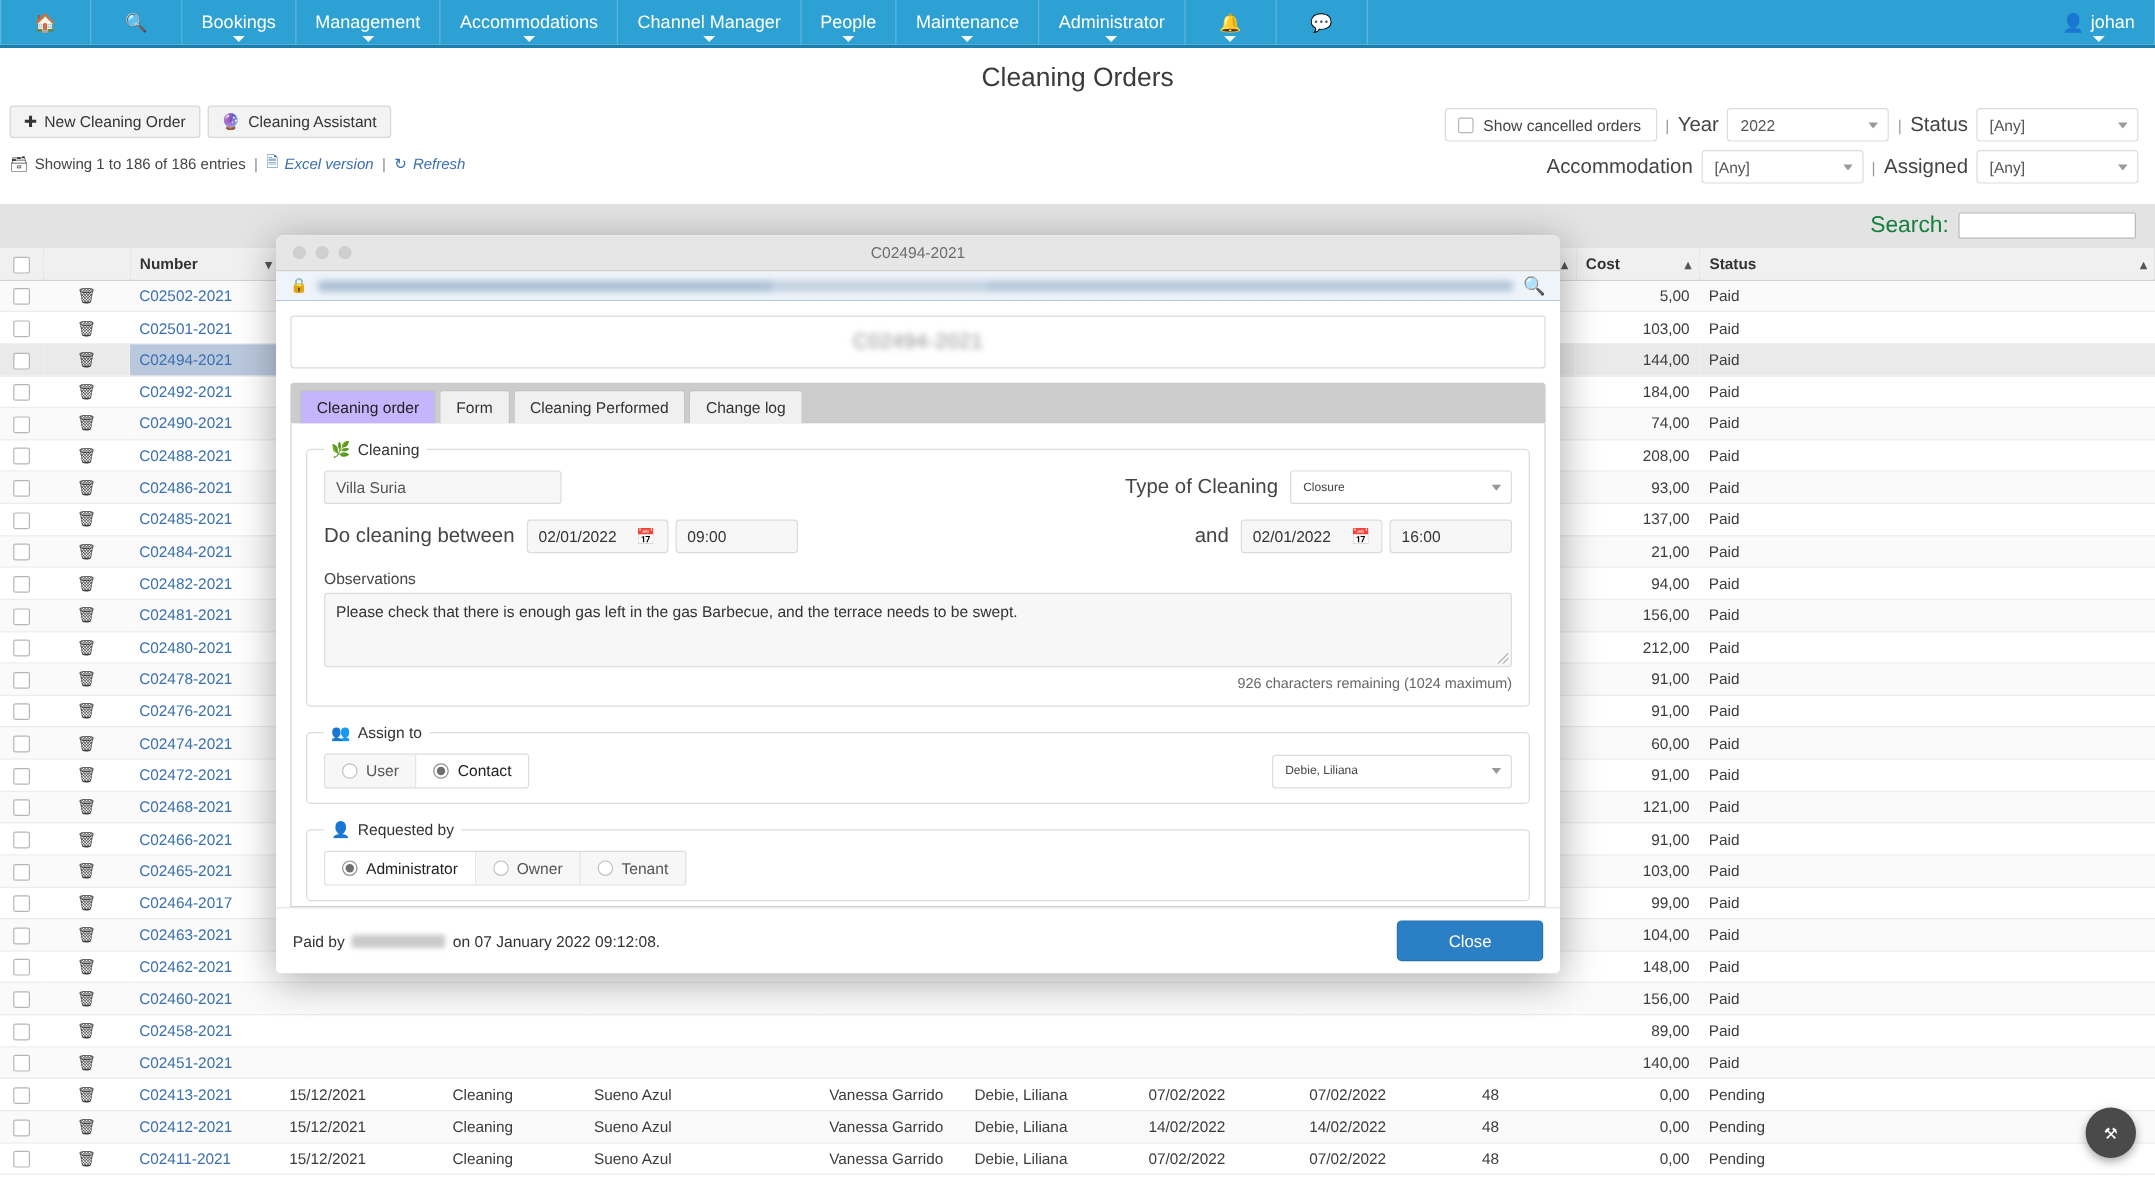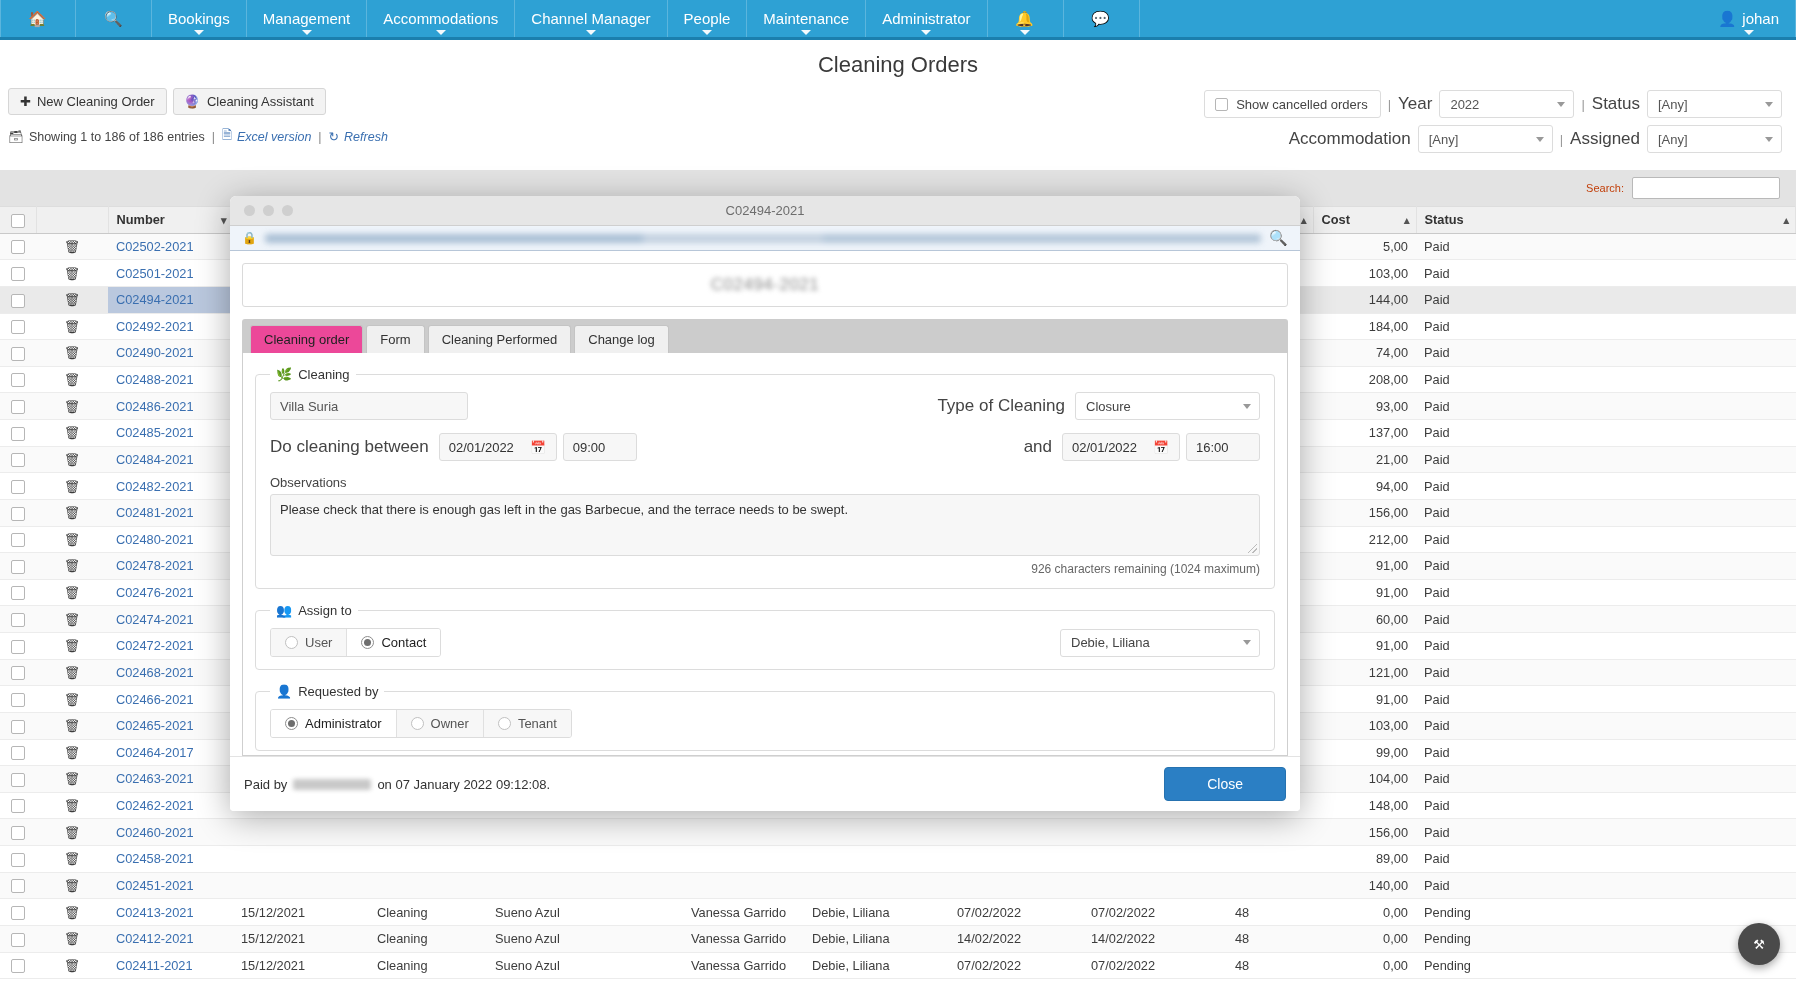--- a/index.html
+++ b/index.html
@@ -85,21 +85,21 @@
     width:0;height:0;border-left:4px solid transparent;border-right:4px solid transparent;
     border-top:5px solid #999; margin-left:10px;
   }
   .pipe { color:#999; }
 
   
   .search-strip {
     background:#e3e3e3; height:36px; display:flex; align-items:center;
     justify-content:flex-end; padding-right:16px; gap:8px;
   }
-  .search-strip label { font-size:11px; color:#c2410c; }
+  .search-strip label { font-size:19px; color:#15803d; }
   .search-input {
     width:148px; height:22px; border:1px solid #b9b9b9; background:#fff;
     border-radius:2px;
   }
 
   
   table.grid { width:100%; border-collapse:collapse; font-size:12.8px; table-layout:fixed; }
   table.grid thead th {
     background:#f0f0f0; border-top:1px solid #dddddd; border-bottom:1px solid #c9c9c9;
     border-right:1px solid #e2e2e2;
@@ -177,21 +177,21 @@
 
   .tabs-wrap {
     margin-top:12px; background:#ccc; padding:6px 0 0 8px;
     border-radius:3px 3px 0 0; display:flex; gap:3px;
   }
   .tab {
     background:#f0f0f0; border:1px solid #c4c4c4; border-bottom:none;
     border-radius:3px 3px 0 0; padding:6px 13px; font-size:13px; color:#333;
     cursor:pointer;
   }
-  .tab.active { background:#ec4899; color:#222; }
+  .tab.active { background:#c4b5fd; color:#222; }
 
   .tabpanel {
     border:1px solid #cfcfcf; border-top:none; background:#fff;
     padding:14px 12px 10px; flex:1; overflow:hidden;
   }
 
   fieldset.fs {
     border:1px solid #dcdcdc; border-radius:4px; margin:0 0 14px; padding:10px 14px 12px;
   }
   fieldset.fs legend {
@@ -200,25 +200,25 @@
   .row { display:flex; align-items:center; }
   .spacer { flex:1; }
   .label { font-size:17px; color:#444; }
   .inp {
     border:1px solid #dcdcdc; background:#f7f7f7; border-radius:3px;
     height:28px; display:flex; align-items:center; padding:0 9px;
     font-size:13px; color:#555;
   }
   .inp.acc { width:198px; }
   .inp.date { width:118px; justify-content:space-between; color:#333; background:#f7f7f7; }
-  .inp.time { width:74px; color:#333; }
+  .inp.time { width:102px; color:#333; }
   .sel-modal {
     border:1px solid #dcdcdc; background:#fff; border-radius:3px; height:28px;
     display:flex; align-items:center; justify-content:space-between;
-    padding:0 8px 0 10px; font-size:13px; color:#444; cursor:pointer;
+    padding:0 8px 0 10px; font-size:10px; color:#444; cursor:pointer;
   }
   .sel-modal.type { width:185px; }
   .sel-modal.assignee { width:200px; }
   .obs-label { font-size:13px; color:#444; margin:14px 0 4px; }
   .textarea {
     border:1px solid #dcdcdc; background:#f7f7f7; border-radius:3px;
     height:62px; padding:7px 9px; font-size:13px; color:#333; position:relative;
   }
   .resize-grip {
     position:absolute; right:2px; bottom:2px; width:9px; height:9px;

